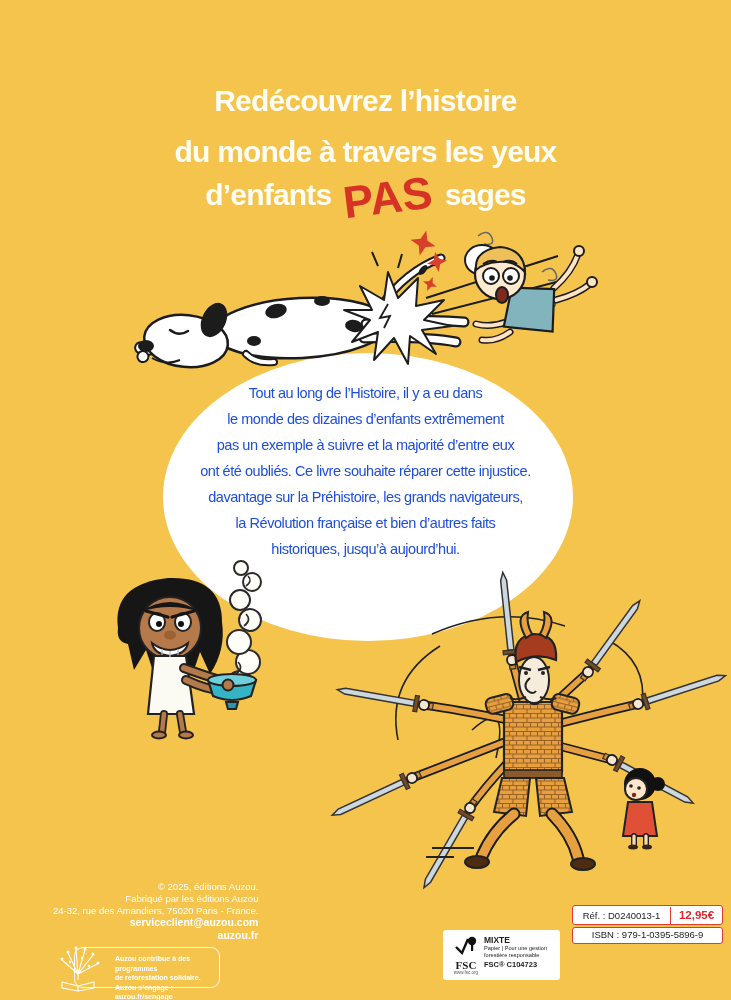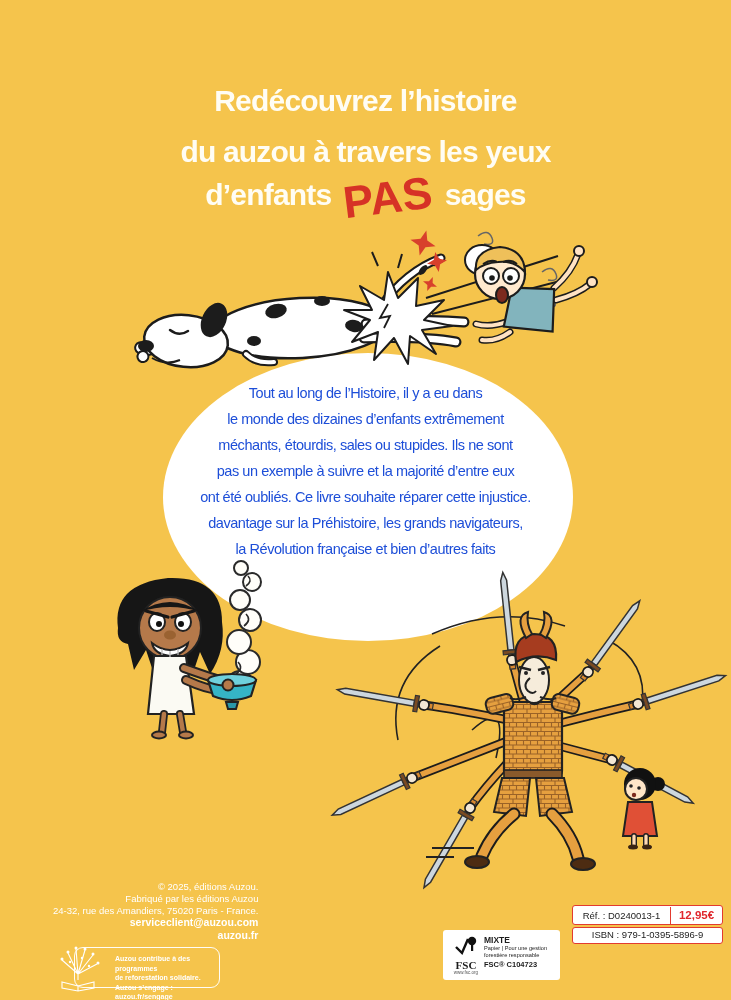--- a/index.html
+++ b/index.html
@@ -86,21 +86,21 @@
     font-family:"DejaVu Sans Mono", monospace; margin-top:1px;
   }
   svg { position:absolute; overflow:visible; }
 </style>
 </head>
 <body>
 
 <div class="page">
 
   <div class="h-line h1">Redécouvrez l’histoire</div>
-  <div class="h-line h2">du auzou à travers les yeux</div>
+  <div class="h-line h2">du monde à travers les yeux</div>
   <div class="h-line h3">
     <span>d’enfants</span><span class="pas">PAS</span><span>sages</span>
   </div>
 
   <div class="bubble"></div>
 
   <svg style="left:126px; top:226px;" width="446" height="166" viewBox="0 0 446 166">
     <g transform="translate(10,120) rotate(-15)" fill="#fff" stroke="#1c1c1c" stroke-width="2">
       <rect x="4" y="3" width="30" height="9" rx="4"></rect>
       <circle cx="4" cy="3" r="5.5"></circle>
@@ -166,25 +166,25 @@
       <circle cx="53" cy="38" r="8" fill="#fff" stroke="#1c1c1c" stroke-width="2"></circle>
       <circle cx="34" cy="40" r="2.8" fill="#1c1c1c"></circle>
         <circle cx="52" cy="40" r="2.8" fill="#1c1c1c"></circle>
       <ellipse cx="44" cy="57" rx="6" ry="8" fill="#7c2a1e" stroke="#1c1c1c" stroke-width="2"></ellipse>
     </g>
   </svg>
 
   <div class="blurb">
     <div>Tout au long de l’Histoire, il y a eu dans</div>
     <div>le monde des dizaines d’enfants extrêmement</div>
-    <div>méchants, étourdis, sales ou stupides. Ils ne sont</div>
     <div>pas un exemple à suivre et la majorité d’entre eux</div>
     <div>ont été oubliés. Ce livre souhaite réparer cette injustice.</div>
     <div>davantage sur la Préhistoire, les grands navigateurs,</div>
     <div>la Révolution française et bien d’autres faits</div>
+    <div>historiques, jusqu’à aujourd’hui.</div>
   </div>
 
   <svg style="left:90px; top:556px;" width="200" height="190" viewBox="0 0 200 190">
     <g fill="#fffef9" stroke="#2a2a2a" stroke-width="2">
       <circle cx="150" cy="128" r="13"></circle>
         <circle cx="158" cy="106" r="12"></circle>
       <circle cx="149" cy="86" r="12"></circle>
         <circle cx="160" cy="64" r="11"></circle>
       <circle cx="150" cy="44" r="10"></circle>
         <circle cx="162" cy="26" r="9"></circle>

